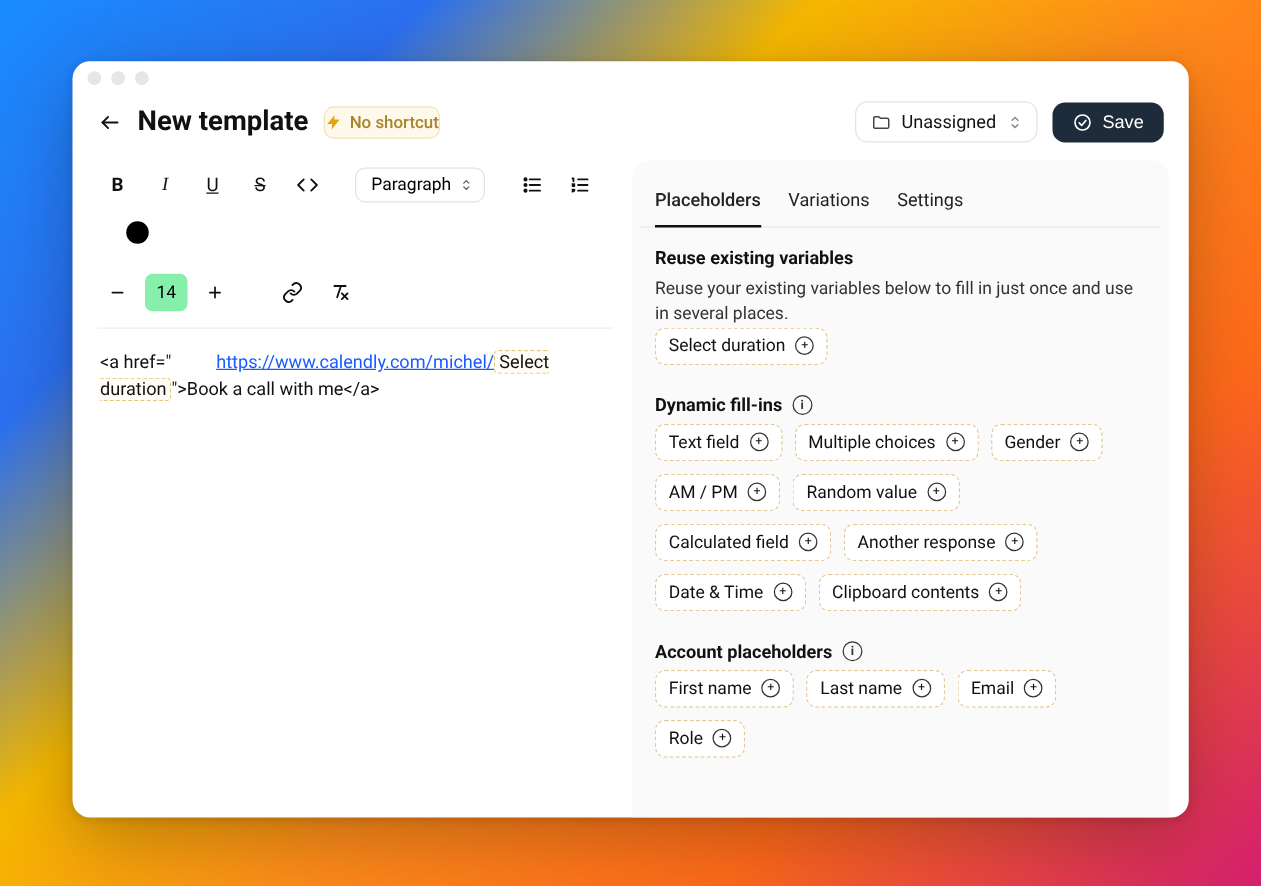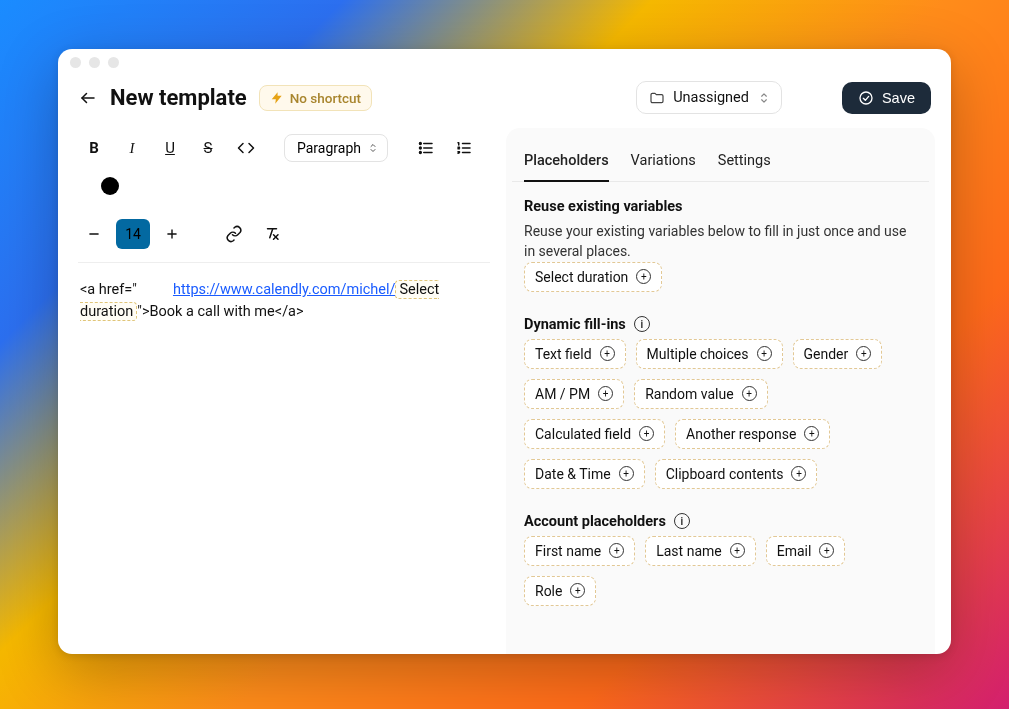--- a/index.html
+++ b/index.html
@@ -32,34 +32,34 @@
     display: flex;
     align-items: center;
     padding: 6px 20px 14px 20px;
     gap: 12px;
   }
   .back-btn { width: 20px; height: 20px; display:flex; align-items:center; justify-content:center; cursor:pointer; color:#111; }
   .page-title { font-size: 22px; font-weight: 700; color:#111; }
   .shortcut-badge {
     display:flex; align-items:center; gap:6px;
     background:#fff9ec; border:1px solid #f2e3b8; color:#a8852d;
-    padding:4px 10px; border-radius:8px; font-size:13.5px; font-weight:500;
+    padding:4px 0; border-radius:8px; font-size:13.5px; font-weight:500;
   }
   .shortcut-badge .bolt { color:#e6a316; }
   .spacer { flex:1; }
   .assign-btn {
     display:flex; align-items:center; gap:8px;
     border:1px solid #e3e3e3; background:#fff; border-radius:10px;
     padding:7px 10px 7px 12px; font-size:14.5px; cursor:pointer; color:#111;
   }
   .assign-btn .chev { opacity:.7; }
   .save-btn {
     display:flex; align-items:center; gap:8px;
     background:#1d2b3a; color:#fff; border:none; border-radius:10px;
-    padding:8px 16px; font-size:14.5px; font-weight:500; cursor:pointer;margin-left:48px;
+    padding:8px 16px; font-size:14.5px; font-weight:500; cursor:pointer;
   }
   .body {
     display:flex; flex:1; min-height:0; padding: 0 16px 0 20px; gap:16px;
   }
   .editor-pane { flex:1; min-width:0; display:flex; flex-direction:column; }
   .toolbar {
     display:flex; flex-wrap:wrap; align-items:center; gap:6px;
     padding: 4px 0 12px 0;
   }
   .tbtn {
@@ -67,21 +67,21 @@
     display:flex; align-items:center; justify-content:center;
     cursor:pointer; color:#111; font-size:15px;
   }
   .style-select {
     display:flex; align-items:center; gap:6px;
     border:1px solid #e3e3e3; border-radius:8px;
     padding:5px 8px 5px 12px; font-size:14px; cursor:pointer;
   }
   .color-swatch { width:18px; height:18px; border-radius:50%; background:#000; }
   .font-size-box {
-    width:34px; height:30px; border-radius:6px; background:#0369a1;
+    width:34px; height:30px; border-radius:6px; background:#86efac;
     display:flex; align-items:center; justify-content:center; font-size:14px;
   }
   .editor {
     border-top:1px solid #eee;
     padding:16px 2px 0 2px;
     font-size:14.5px; line-height:1.55; color:#111;
   }
   .editor .url { color:#1a5cff; text-decoration:underline;margin-left:36px; }
   .editor .ph { border:1px dashed #e0c57a; border-radius:4px; padding:0 3px; background:#fffdf5; }
 

